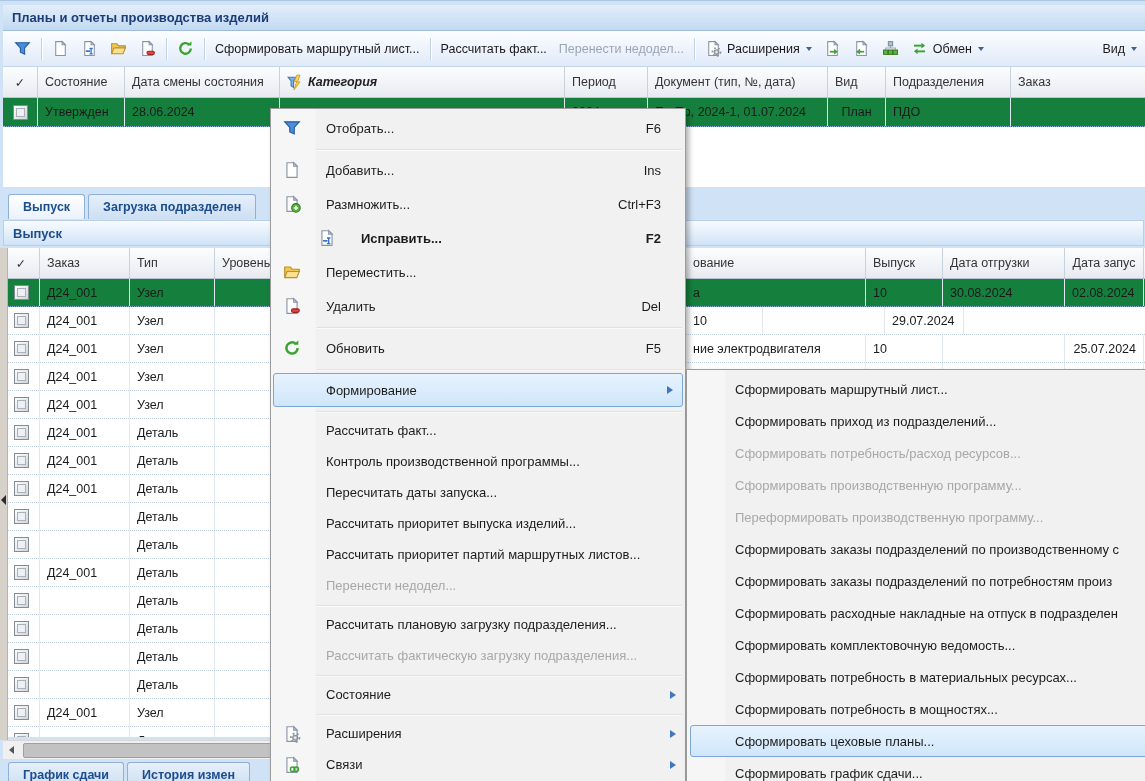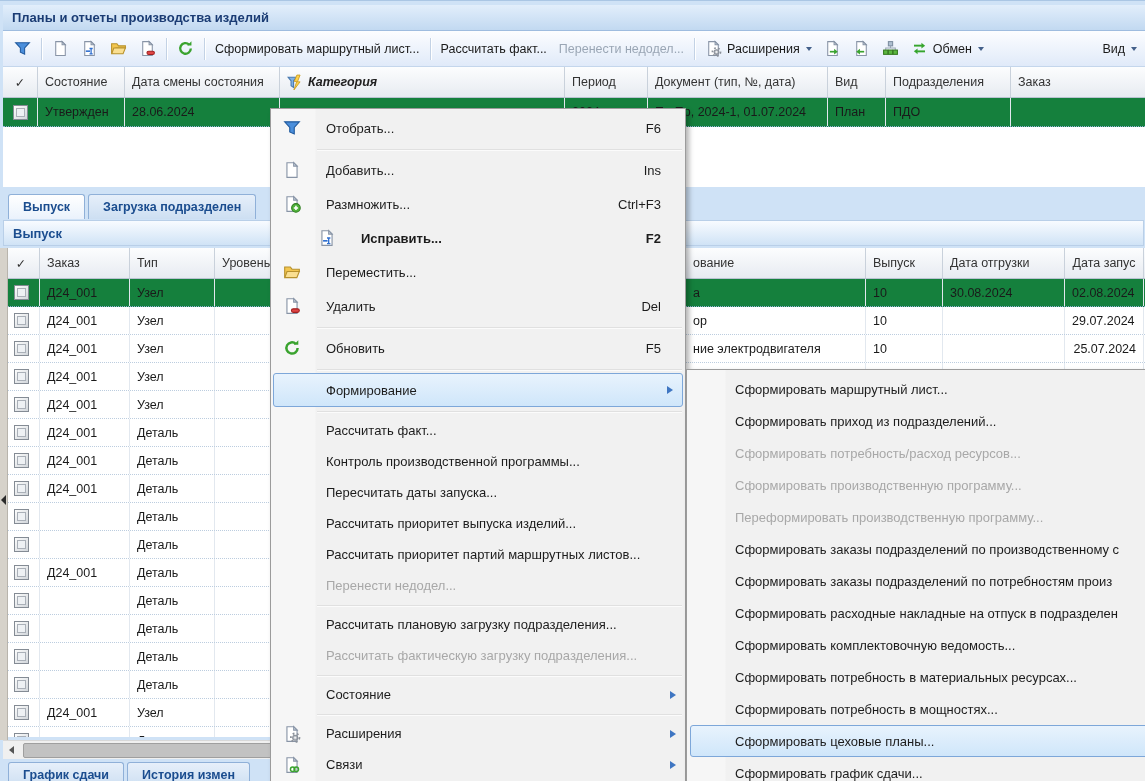--- a/index.html
+++ b/index.html
@@ -276,21 +276,21 @@
           </div>
           <div class="t-cell" style="width: 285px;">
             <span></span>
           </div>
           <div class="t-cell" style="width: 83px;">
             <span>2024</span>
           </div>
           <div class="t-cell" style="width: 180px;">
             <span>Пл.Пр, 2024-1, 01.07.2024</span>
           </div>
-          <div class="t-cell" style="width: 58px;">
+          <div class="t-cell" style="width: 58px; justify-content: center;">
             <span>План</span>
           </div>
           <div class="t-cell" style="width: 125px;">
             <span>ПДО</span>
           </div>
           <div class="t-cell" style="width: 137px;">
             <span></span>
           </div>
         </div>
       </div>
@@ -378,23 +378,20 @@
             <span>Д24_001</span>
           </div>
           <div class="t-cell" style="width: 85px;">
             <span>Узел</span>
           </div>
           <div class="t-cell" style="width: 231px;">
             <span></span>
           </div>
           <div class="t-cell" style="width: 240px;">
             <span></span>
-          </div>
-          <div class="t-cell" style="width: 180px;">
-            <span>ор</span>
           </div>
           <div class="t-cell num" style="width: 77px;">
             <span>10</span>
           </div>
           <div class="t-cell" style="width: 122px;">
             <span></span>
           </div>
           <div class="t-cell" style="width: 79px;">
             <span>29.07.2024</span>
           </div>

